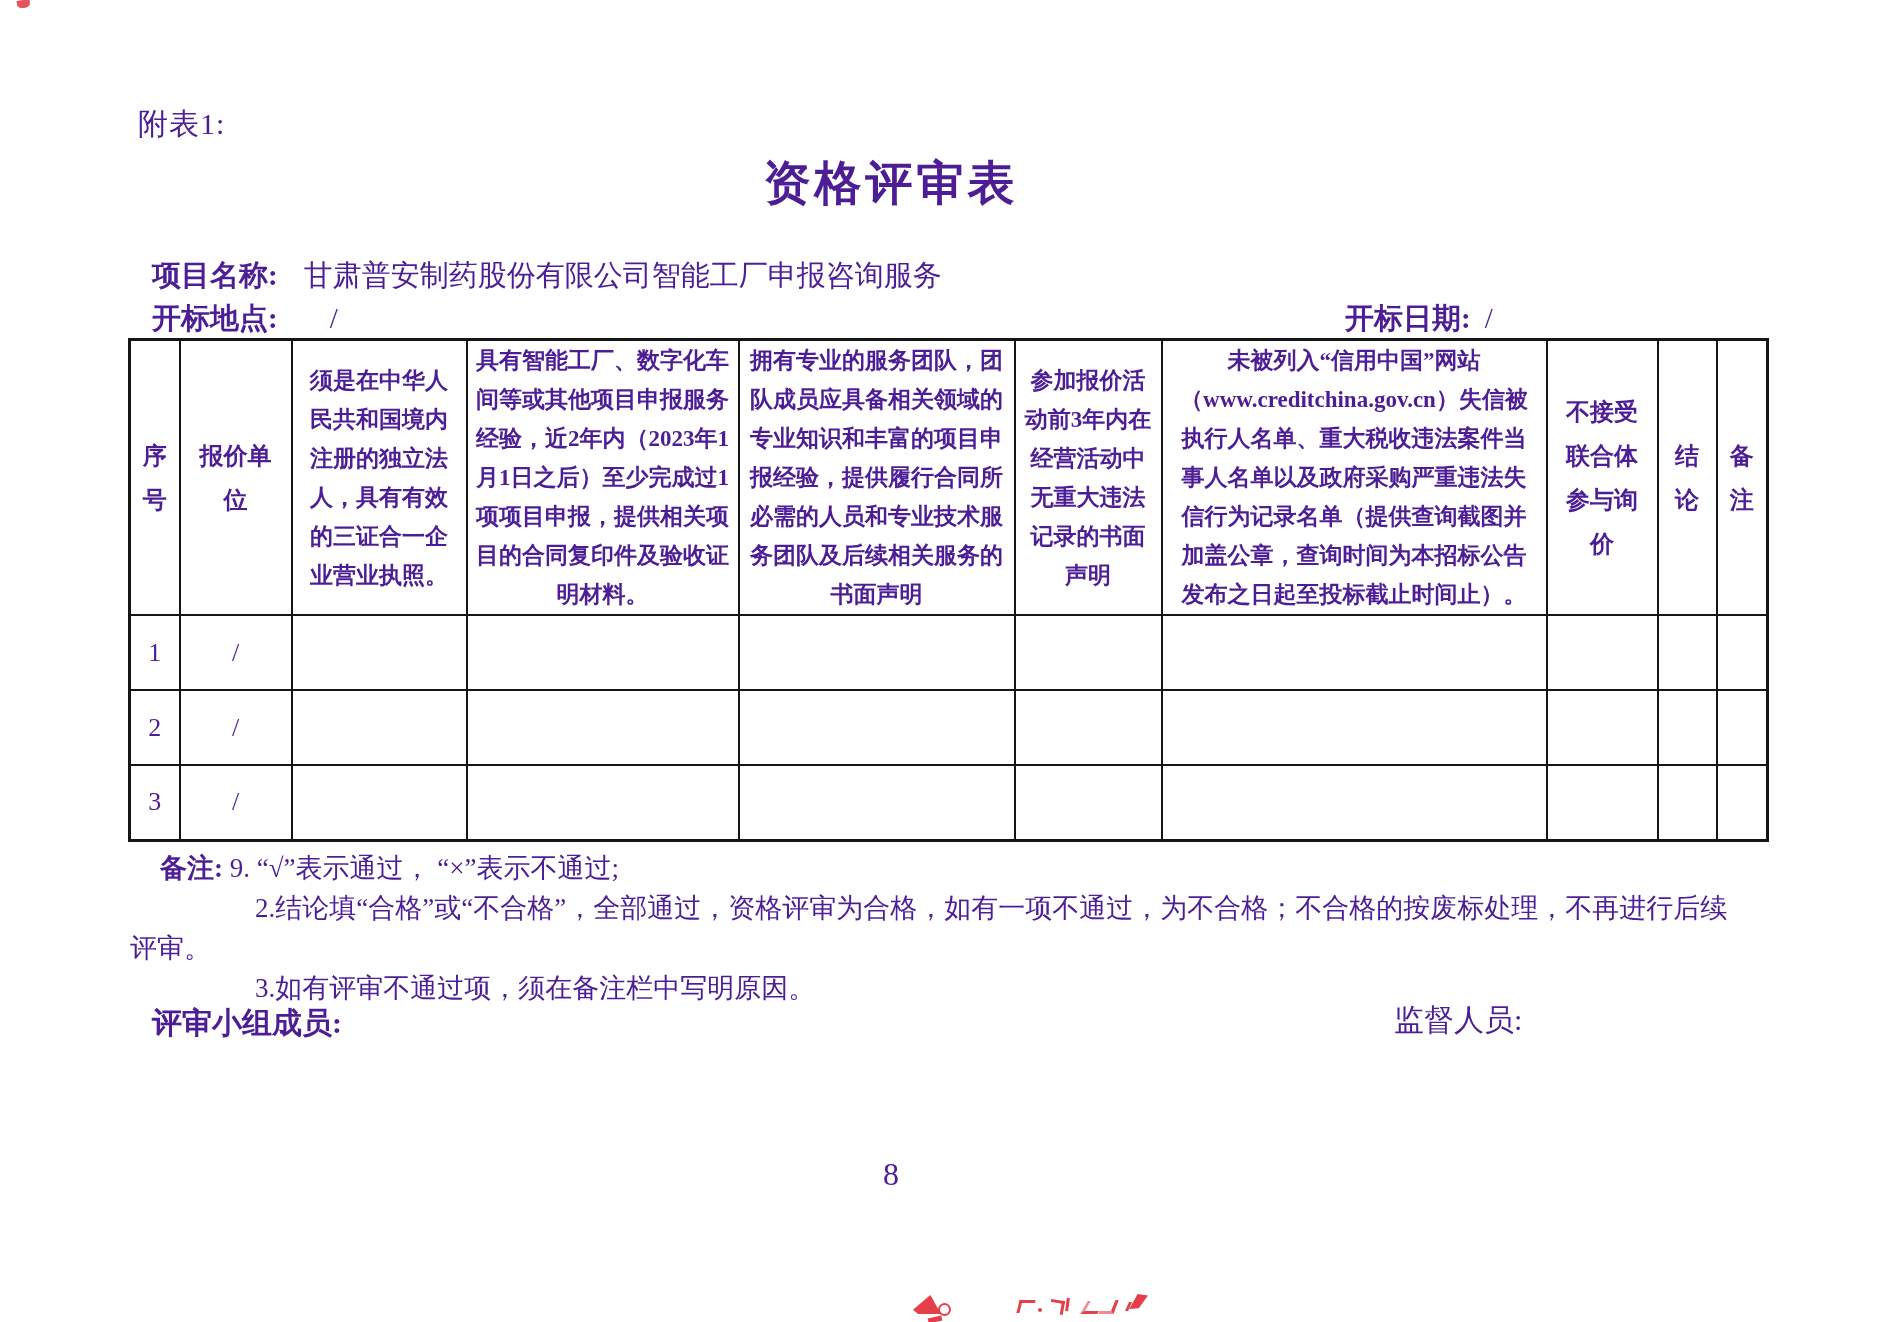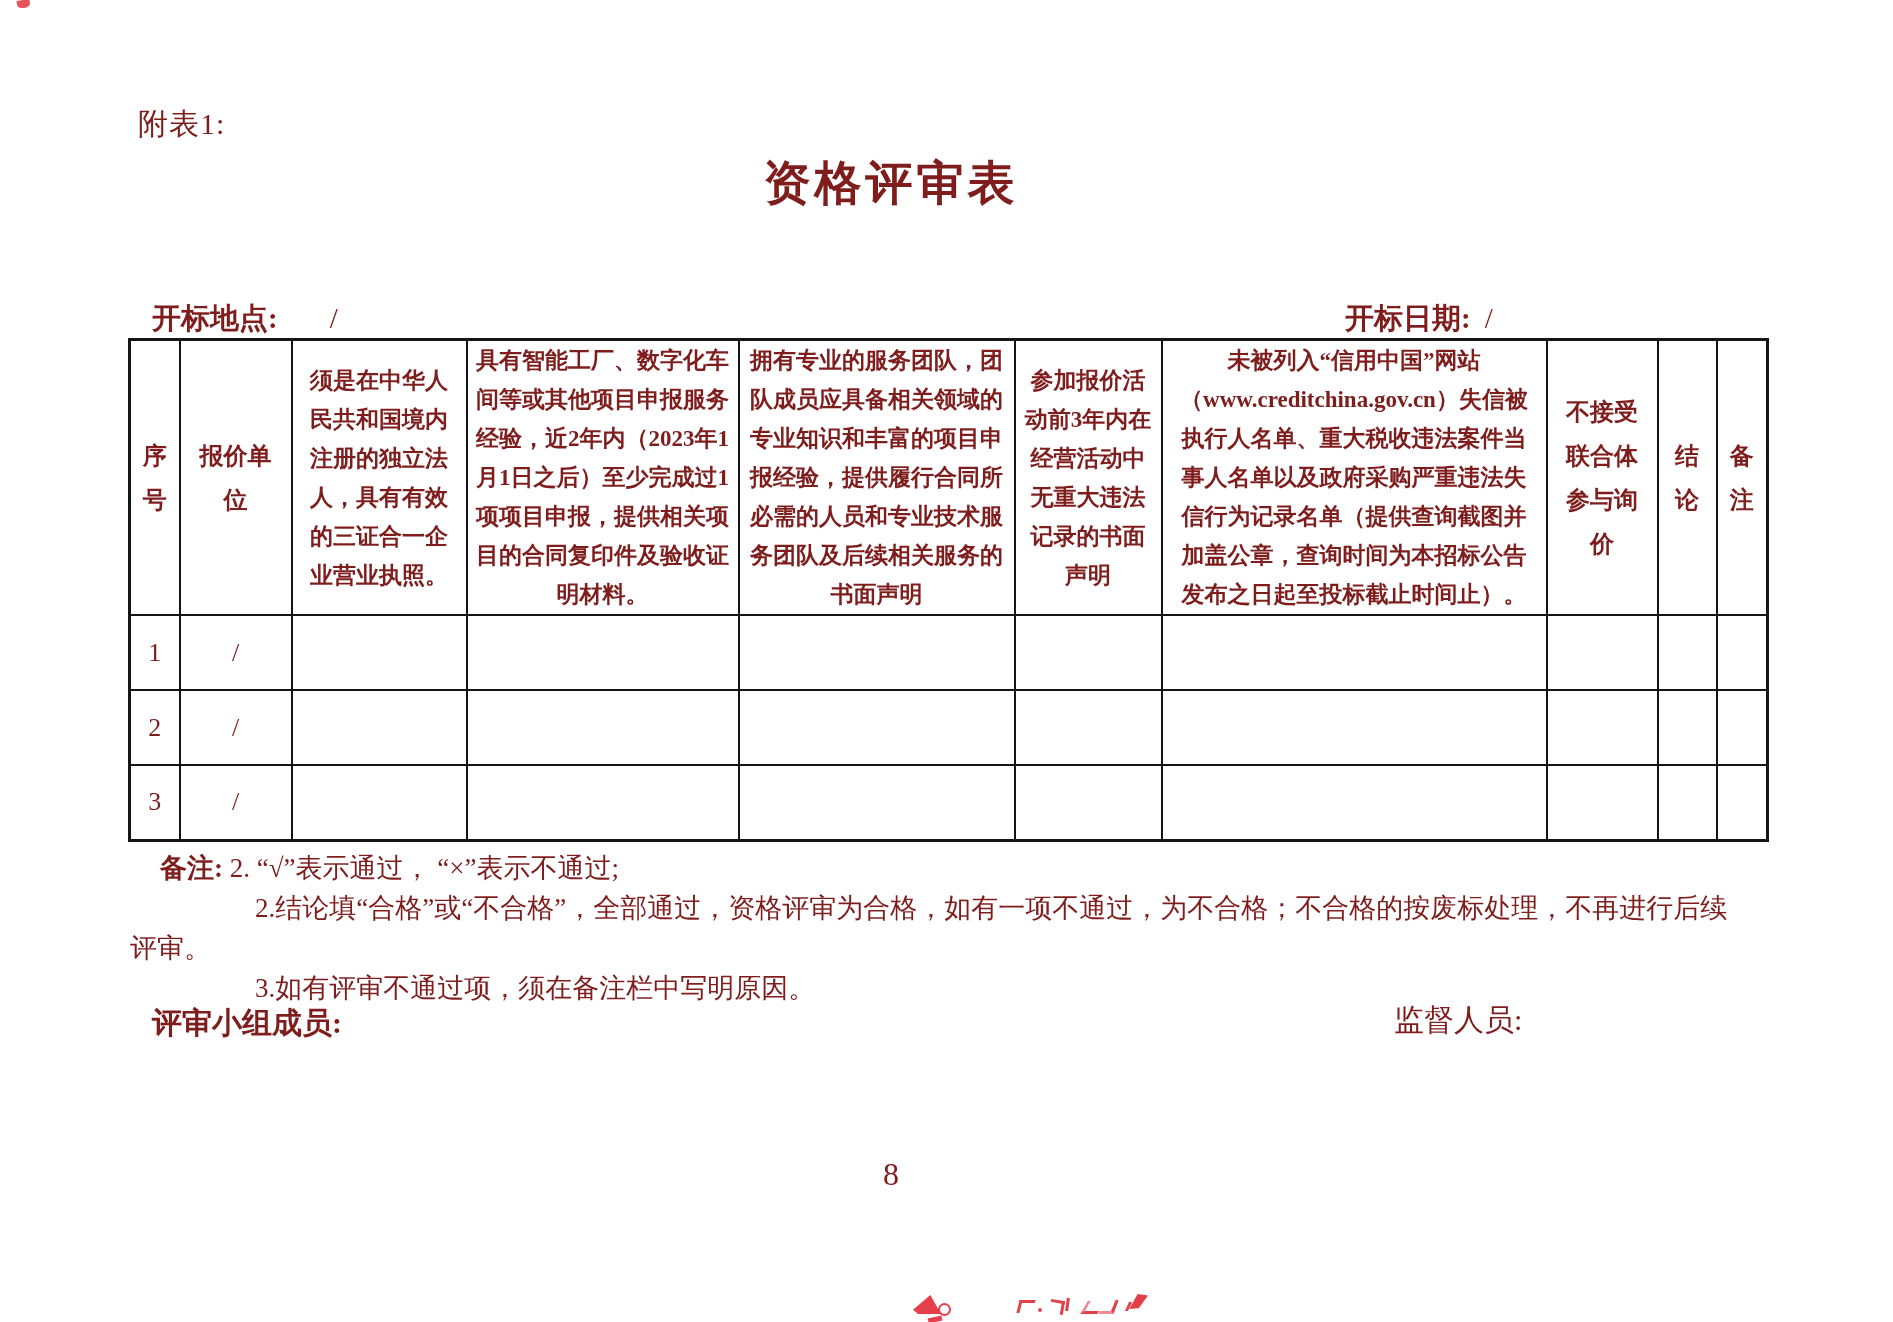--- a/index.html
+++ b/index.html
@@ -1,21 +1,21 @@
 <!DOCTYPE html>
 <html><head>
 <meta charset="utf-8">
 <style>
   html,body{margin:0;padding:0;background:#ffffff;}
   .page{
     position:relative;
     width:1782px;height:1322px;
     background:#ffffff;
     font-family:"Liberation Serif","DejaVu Serif",serif;
-    color:#7f1d1d;
+    color:#4c1d95;
     overflow:hidden;
   }
   .corner-mark{
     position:absolute;left:17px;top:0;width:13px;height:8px;
     background:#e8525b;border-radius:0 0 60% 60%;transform:rotate(-8deg);
   }
   .attachment{position:absolute;left:138px;top:104px;font-size:30px;letter-spacing:1px;}
   .doc-title{
     position:absolute;left:0;top:152px;width:100%;
     text-align:center;font-size:47px;font-weight:bold;letter-spacing:4px;
@@ -76,20 +76,23 @@
 <body>
 
 <div class="page">
 
   <span class="corner-mark"></span>
 
   <div class="attachment">附表1:</div>
 
   <div class="doc-title">资格评审表</div>
 
+  <div class="project-line">
+    <span class="lbl">项目名称:</span><span>甘肃普安制药股份有限公司智能工厂申报咨询服务</span>
+  </div>
 
   <div class="loc-line">
     <span class="lbl">开标地点:</span><span>/</span>
   </div>
 
   <div class="date-line">
     <span class="lbl">开标日期:</span><span>/</span>
   </div>
 
   <table class="eval">
@@ -155,21 +158,21 @@
         <td></td>
         <td></td>
         <td></td>
       </tr>
     </tbody>
   </table>
 
   <div class="notes">
     <div class="note-line indent-sm">
       <span class="lbl">备注:</span>
-      <span>2. “√”表示通过， “×”表示不通过;</span>
+      <span>9. “√”表示通过， “×”表示不通过;</span>
     </div>
     <div class="note-line indent-lg">2.结论填“合格”或“不合格”，全部通过，资格评审为合格，如有一项不通过，为不合格；不合格的按废标处理，不再进行后续</div>
     <div class="note-line">评审。</div>
     <div class="note-line indent-lg">3.如有评审不通过项，须在备注栏中写明原因。</div>
   </div>
 
   <div class="team-label">评审小组成员:</div>
   <div class="supervisor-label">监督人员:</div>
 
   <div class="page-number">8</div>

